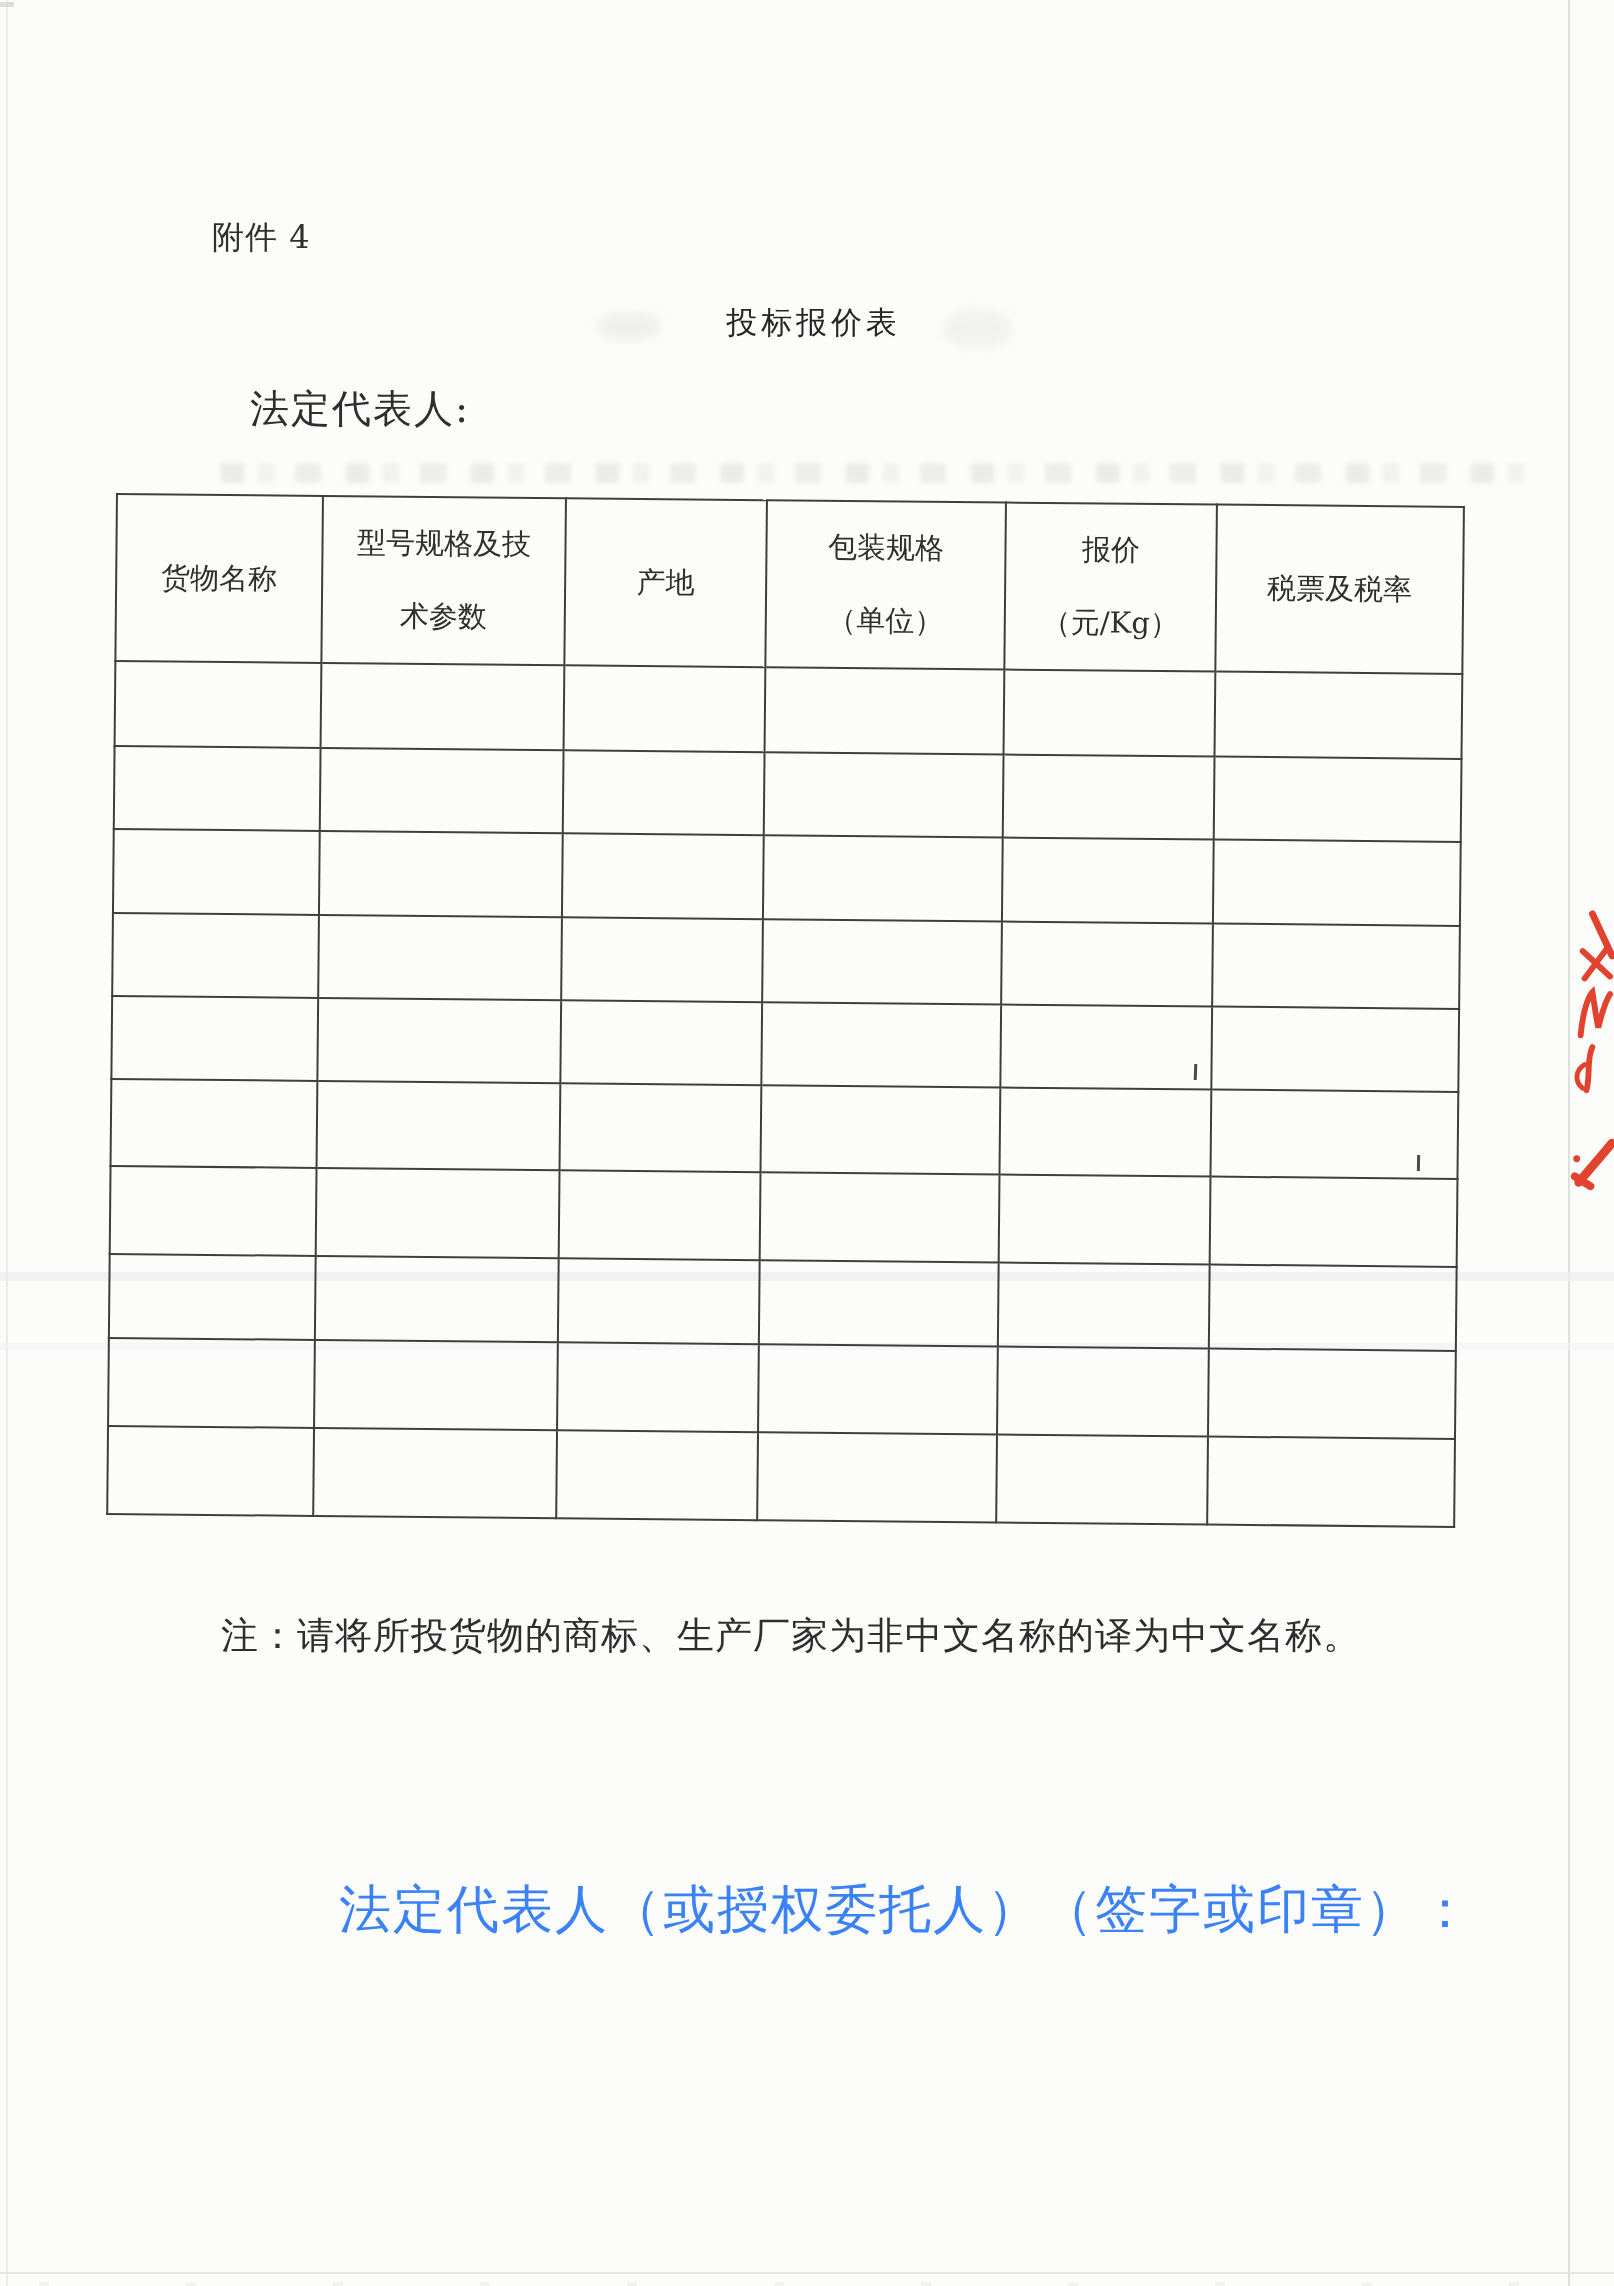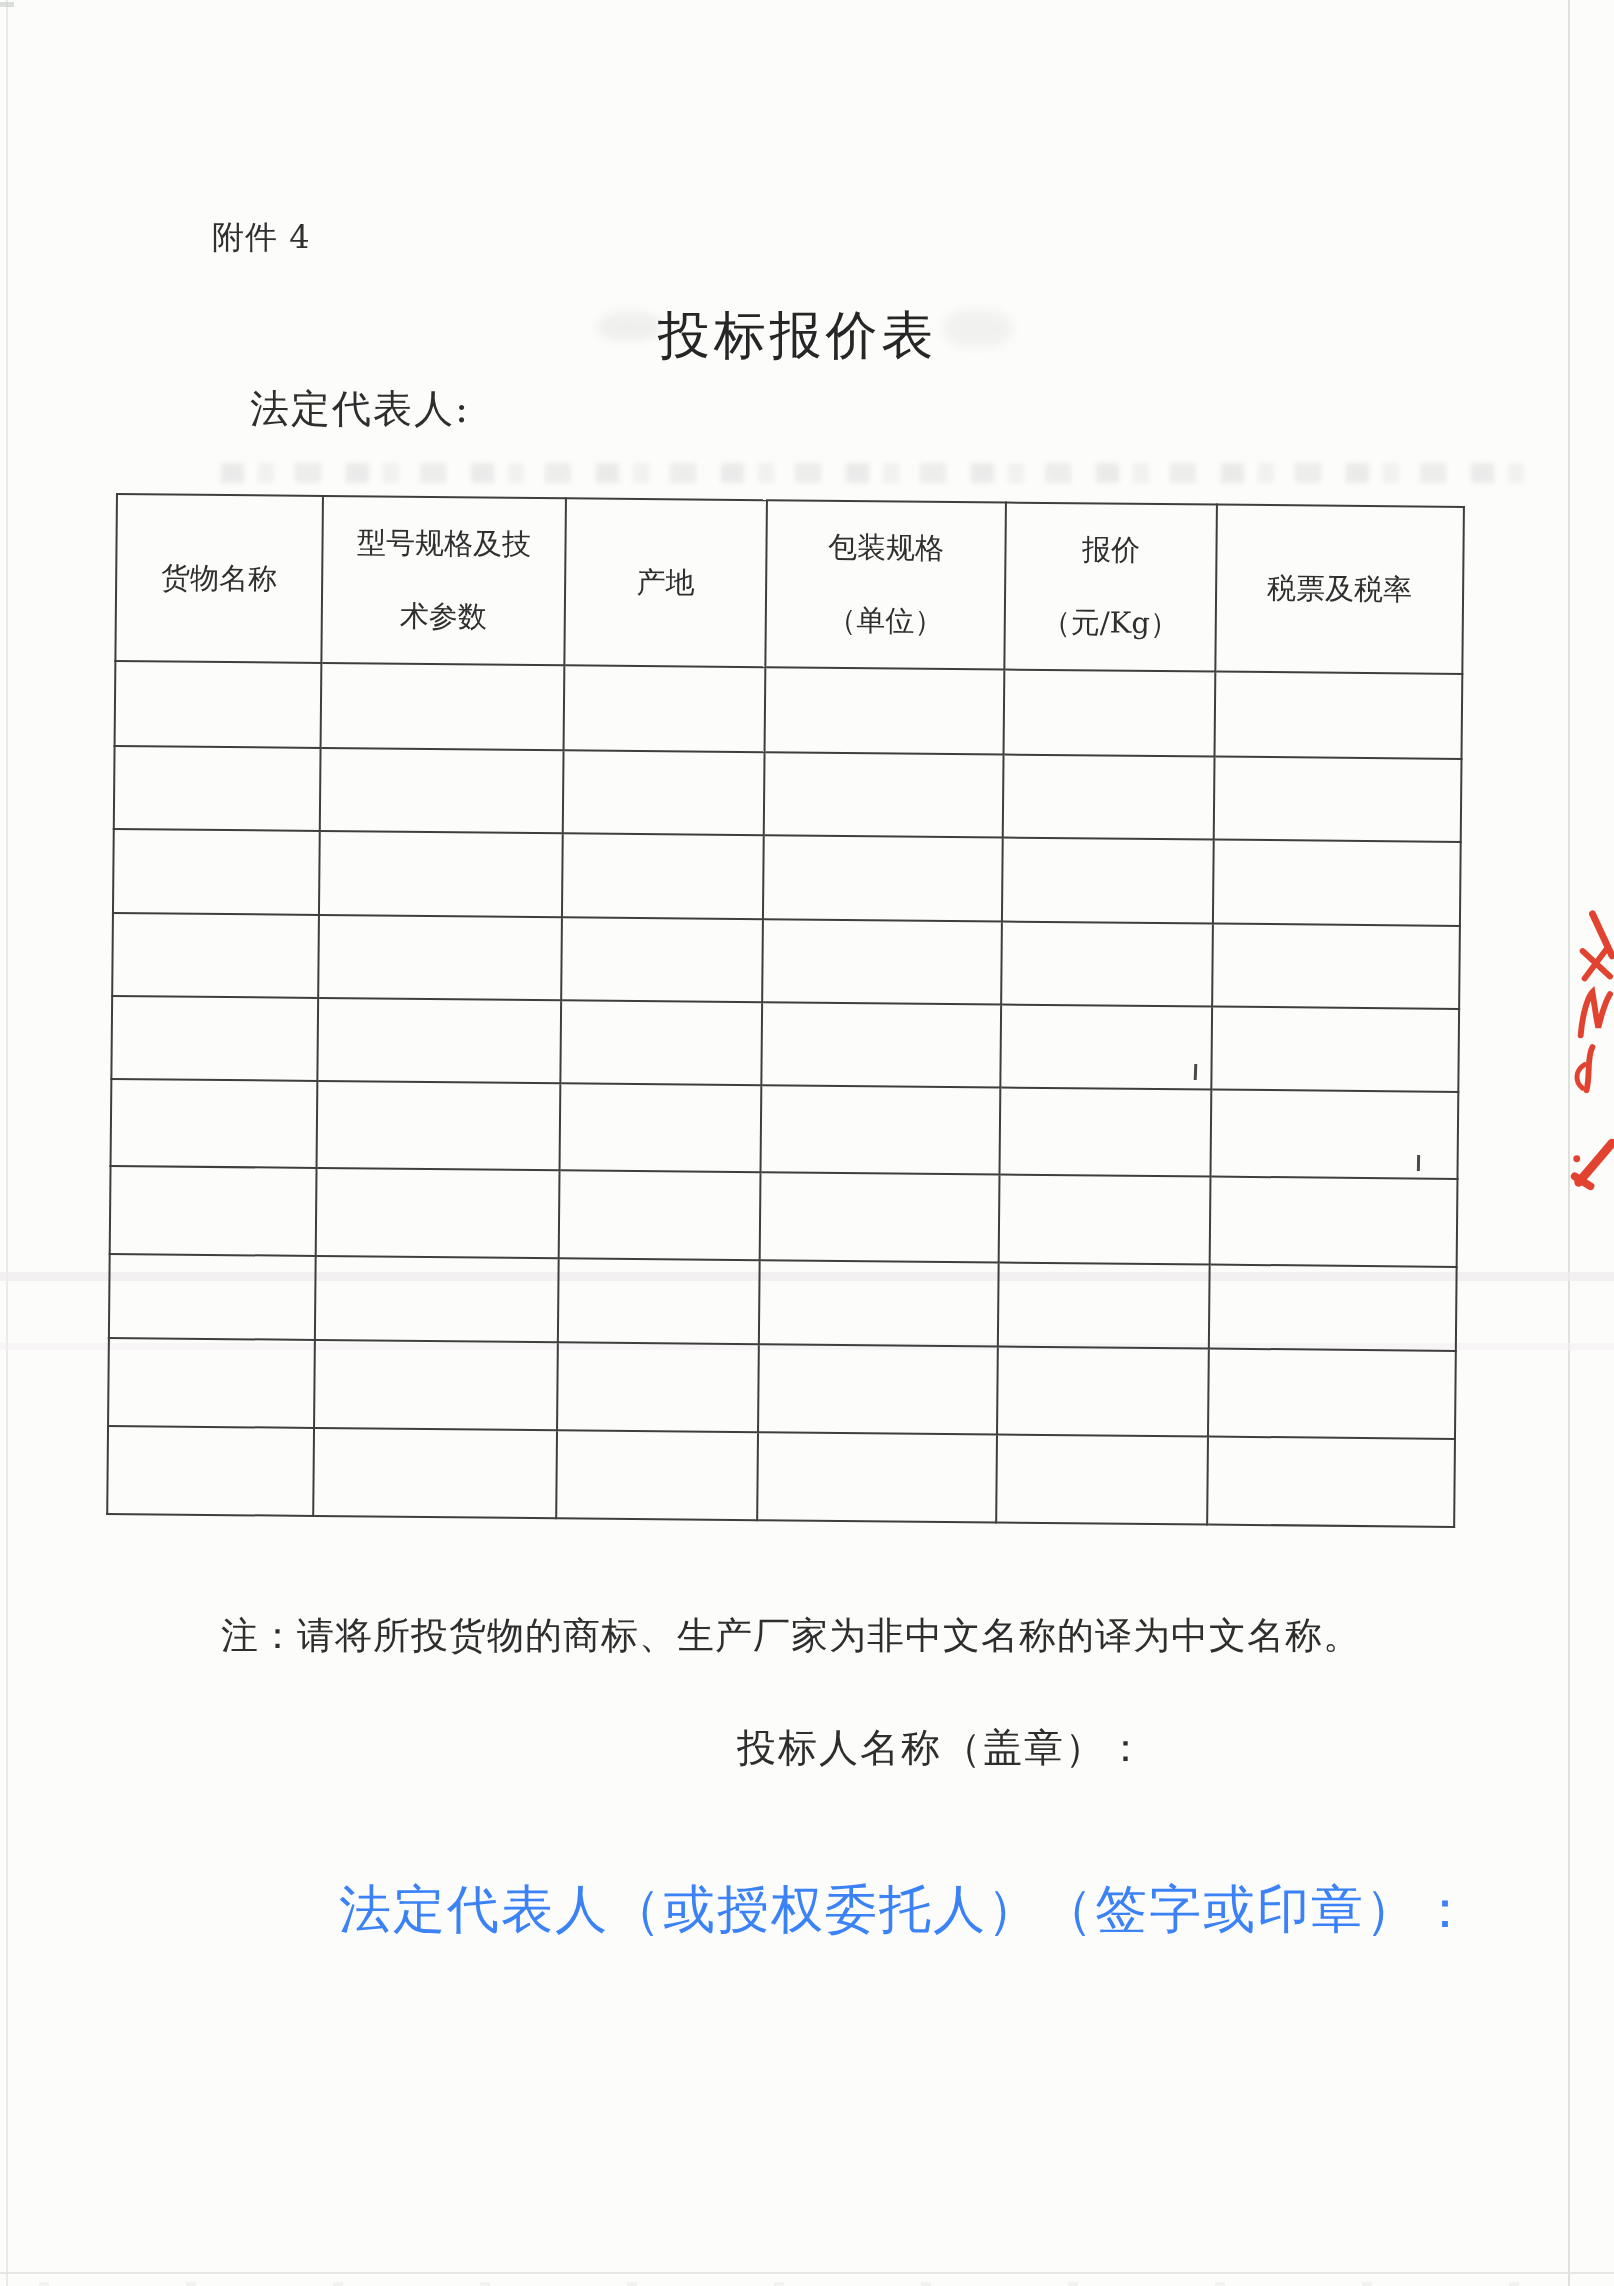--- a/index.html
+++ b/index.html
@@ -44,22 +44,22 @@
   .smudge { background: #9a9a9a; filter: blur(4.9px); border-radius: 40%; }
   .smudge-a { left: 598px; top: 312px; width: 63px; height: 29px; opacity: .12; }
   .smudge-b { left: 943px; top: 310px; width: 69px; height: 37px; opacity: .10; }
 
   .tick { width: 2.9px; height: 15.7px; background: #4a4a4a; }
   .tick-1 { left: 1194px; top: 1064px; transform: rotate(2deg); }
   .tick-2 { left: 1417px; top: 1155px; transform: rotate(1deg); }
 
   
   .attachment { left: 212px; top: 218px; font-size: 32px; line-height: 1.2; letter-spacing: 1px; color: #303030; }
-  .doc-title  { left: 124px; top: 304px; width: 1347px; text-align: center;
-                font-size: 52px; line-height: 1.2; letter-spacing: 3.9px; color: #262626; }
+  .doc-title  { left: 140px; top: 304px; width: 1347px; text-align: center;
+                font-size: 31px; line-height: 1.2; letter-spacing: 3.9px; color: #262626; }
   .project    { left: 250px; top: 386px; font-size: 39px; line-height: 1.2; letter-spacing: 2px; color: #2e2e2e; }
   .note       { left: 221px; top: 1566px; font-size: 37px; line-height: 1.2; letter-spacing: 1px; color: #2e2e2e; margin-top: 48px; }
   .sig-bidder { left: 737px; top: 1725px; font-size: 39px; line-height: 1.2; letter-spacing: 2px; color: #2e2e2e; }
   .sig-rep    { left: 339px; top: 1878px; font-size: 52px; line-height: 1.2; letter-spacing: 2px; color: #3b82f6; }
 
   
   .quote-table-wrap {
     left: 116px; top: 493px;
     transform: rotate(0.55deg);
     transform-origin: left top;
@@ -237,21 +237,20 @@
             <td></td>
             <td></td>
             <td></td>
             <td></td>
           </tr>
         </tbody>
     </table>
   </div>
 
   <div class="abs note">注：请将所投货物的商标、生产厂家为非中文名称的译为中文名称。</div>
-  <div class="abs sig-bidder">投标人名称（盖章）：</div>
   <div class="abs sig-rep">法定代表人（或授权委托人）（签字或印章）：</div>
 
   <svg class="abs red-note" viewBox="0 0 52 300" fill="none">
     <g stroke="#e0341f" stroke-linecap="round" fill="none" opacity="0.92">
       <path d="M30 12 L50 55" stroke-width="7"></path>
       <path d="M22 78 L46 46" stroke-width="6"></path>
       <path d="M20 50 L48 76" stroke-width="6"></path>
       <path d="M18 136 C20 112 26 96 30 92 C32 104 34 120 36 128 C40 112 44 100 48 94" stroke-width="6"></path>
       <path d="M30 148 C24 160 28 176 24 192" stroke-width="6"></path>
       <path d="M22 166 C12 172 12 184 20 190" stroke-width="5"></path>

